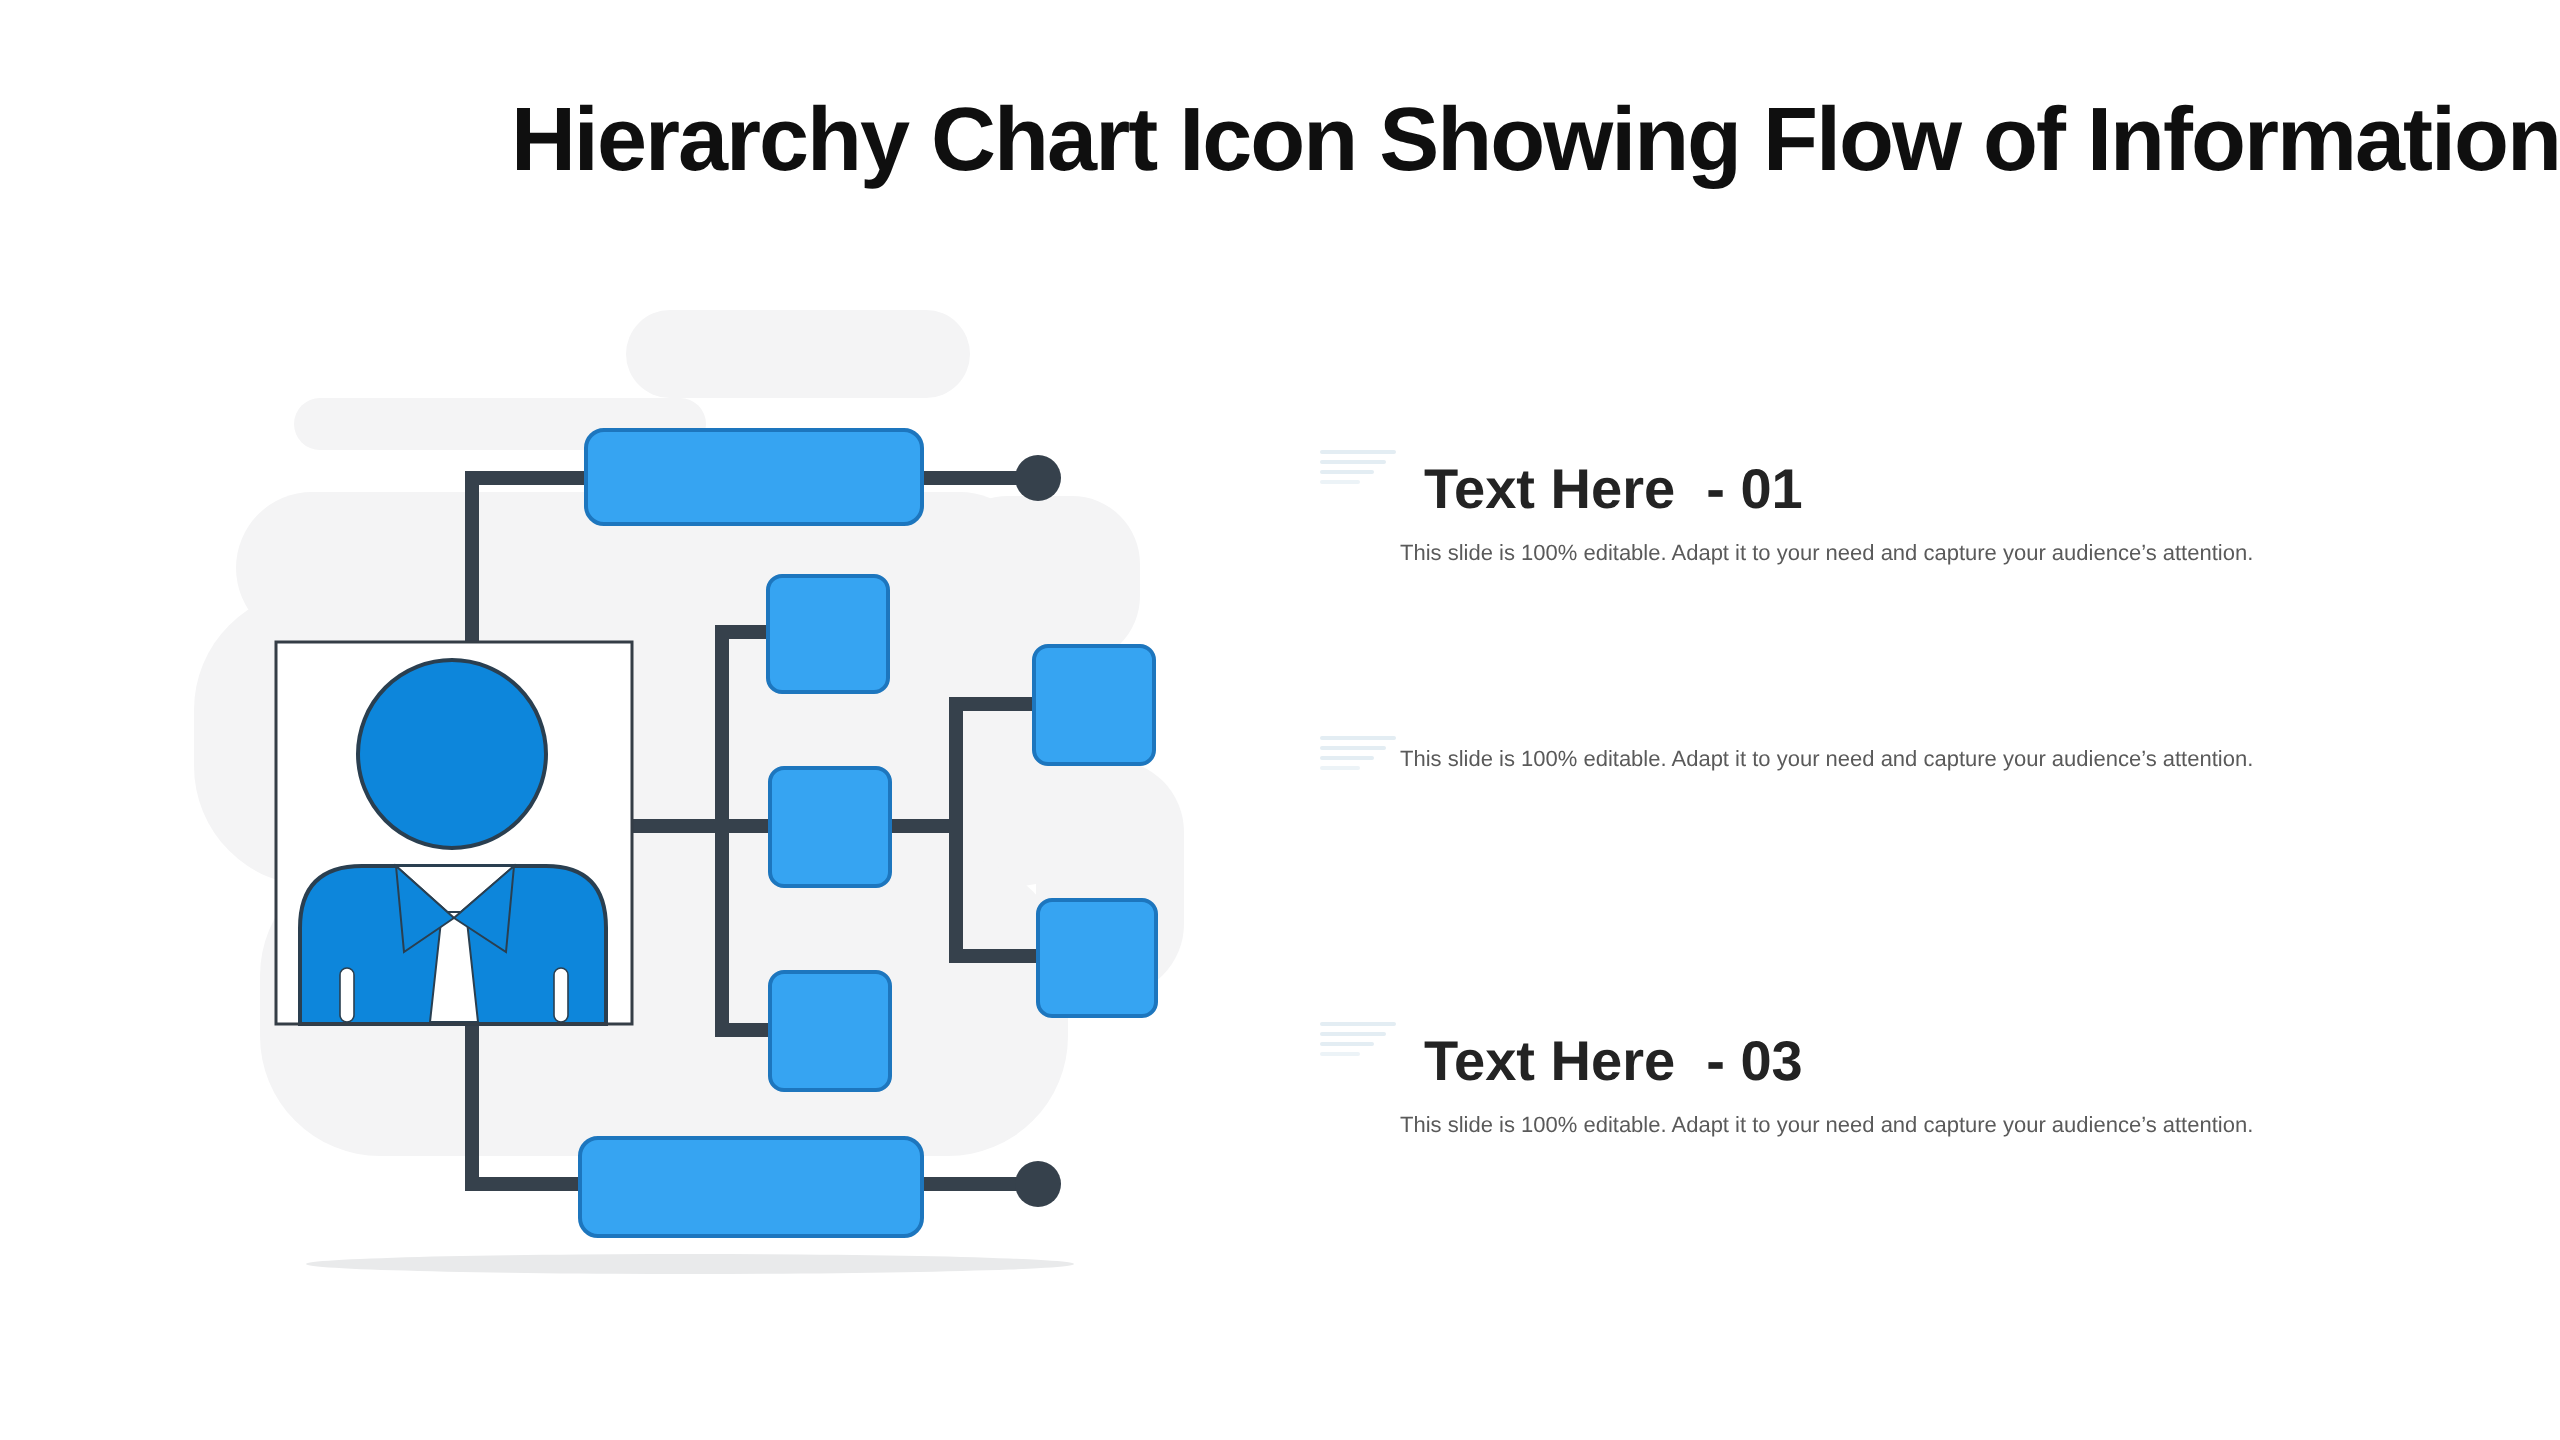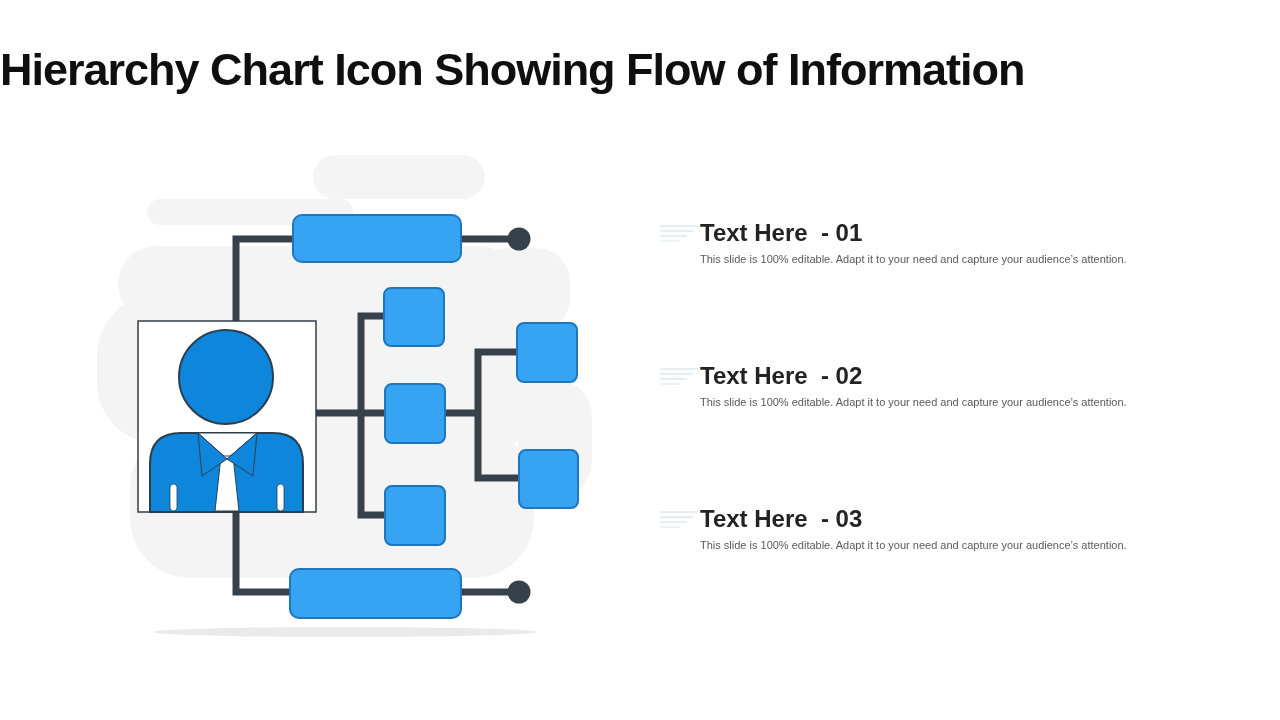--- a/index.html
+++ b/index.html
@@ -1,27 +1,27 @@
 <!DOCTYPE html>
 <html><head>
 <meta charset="utf-8">
 <style>
   html,body{margin:0;padding:0;}
   body{width:1280px;height:720px;background:#ffffff;overflow:hidden;
        font-family:"Liberation Sans",sans-serif;position:relative;}
   .slide{position:absolute;inset:0;background:#ffffff;}
 
-  h1.title{position:absolute;top:44px;left:0;right:0;margin:0;text-align:left;
+  h1.title{position:absolute;top:44px;left:0;right:0;margin:0;text-align:right;
       font-size:45px;font-weight:bold;letter-spacing:-1px;color:#0f0f0f;
       font-family:"Liberation Sans",sans-serif;}
 
   .illustration{position:absolute;left:85px;top:140px;width:520px;height:505px;}
 
   .text-block{position:absolute;left:700px;width:480px;}
-  .text-block h2{margin:0;font-size:24px;font-weight:bold;color:#232323;
+  .text-block h2{margin:12px;font-size:28px;font-weight:bold;color:#232323;
       white-space:pre;line-height:22px;}
   .text-block p{margin:6px 0 0 0;font-size:11px;line-height:19px;color:#5a5a5a;
       width:468px;}
   .fade-lines{position:absolute;left:-40px;top:3px;width:38px;}
   .fade-lines i{display:block;height:2px;margin-bottom:3px;background:#e3edf3;border-radius:1px;}
   .fade-lines i:nth-child(1){width:38px;}
   .fade-lines i:nth-child(2){width:33px;}
   .fade-lines i:nth-child(3){width:27px;}
   .fade-lines i:nth-child(4){width:20px;background:#ecf3f7;}
 </style>
@@ -95,21 +95,20 @@
     <p>This slide is 100% editable. Adapt it to your need and capture your audience’s attention.</p>
   </section>
 
   <section class="text-block" style="top:365px">
     <div class="fade-lines">
         <i></i>
         <i></i>
         <i></i>
         <i></i>
       </div>
-    <h2>Text Here  - 02</h2>
     <p>This slide is 100% editable. Adapt it to your need and capture your audience’s attention.</p>
   </section>
 
   <section class="text-block" style="top:508px">
     <div class="fade-lines">
         <i></i>
         <i></i>
         <i></i>
         <i></i>
       </div>

